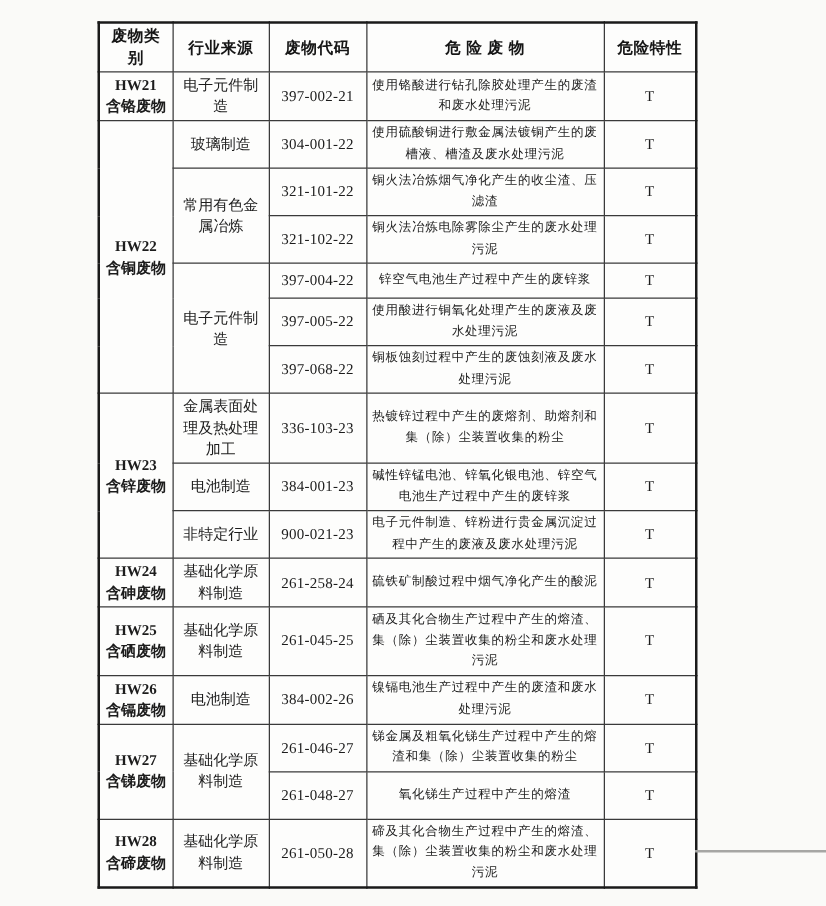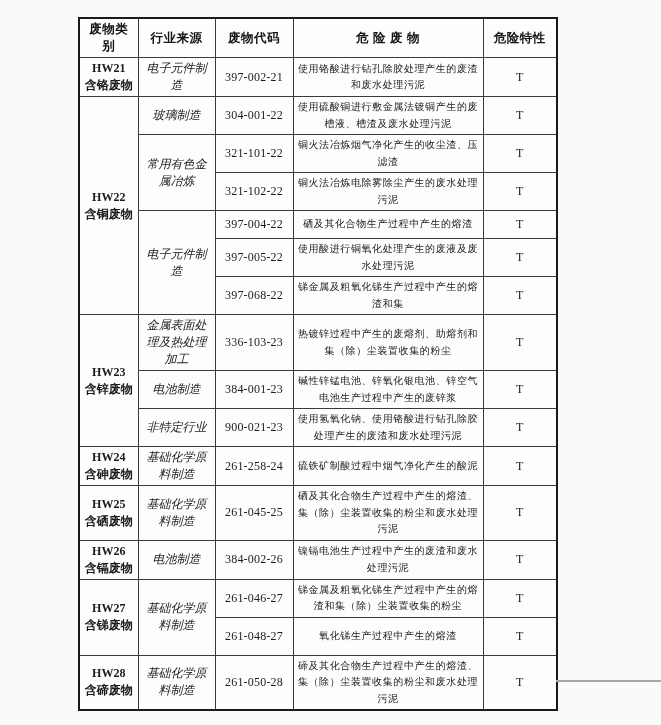--- a/index.html
+++ b/index.html
@@ -56,21 +56,20 @@
   }
   td.cat .cat-code,
   td.cat .cat-name {
     display: block;
     line-height: 17px;
     font-weight: bold;
   }
   td.industry {
     line-height: 17px;
     padding: 2px 5px;
-    font-style: italic;
   }
   td.code {
     font-size: 12px;
     letter-spacing: 0.2px;
   }
   td.waste {
     text-align: left;
     font-size: 10px;
     line-height: 16.5px;
     padding: 3px 5px 3px 7px;
@@ -143,33 +142,33 @@
 
       <tr class="rh-m">
         <td class="code">321-102-22</td>
         <td class="waste">铜火法冶炼电除雾除尘产生的废水处理污泥</td>
         <td class="haz">T</td>
       </tr>
 
       <tr class="rh-s">
         <td class="industry" rowspan="3">电子元件制造</td>
         <td class="code">397-004-22</td>
-        <td class="waste">硒及其化合物生产过程中产生的熔渣</td>
+        <td class="waste">锌空气电池生产过程中产生的废锌浆</td>
         <td class="haz">T</td>
       </tr>
 
       <tr class="rh-m">
         <td class="code">397-005-22</td>
         <td class="waste">使用酸进行铜氧化处理产生的废液及废水处理污泥</td>
         <td class="haz">T</td>
       </tr>
 
       <tr class="rh-m">
         <td class="code">397-068-22</td>
-        <td class="waste">锑金属及粗氧化锑生产过程中产生的熔渣和集</td>
+        <td class="waste">铜板蚀刻过程中产生的废蚀刻液及废水处理污泥</td>
         <td class="haz">T</td>
       </tr>
 
       <tr class="rh-l">
         <td class="cat" rowspan="3">
           <span class="cat-code">HW23</span>
           <span class="cat-name">含锌废物</span>
         </td>
         <td class="industry">金属表面处理及热处理加工</td>
         <td class="code">336-103-23</td>
@@ -180,21 +179,21 @@
       <tr class="rh-m">
         <td class="industry">电池制造</td>
         <td class="code">384-001-23</td>
         <td class="waste">碱性锌锰电池、锌氧化银电池、锌空气电池生产过程中产生的废锌浆</td>
         <td class="haz">T</td>
       </tr>
 
       <tr class="rh-m">
         <td class="industry">非特定行业</td>
         <td class="code">900-021-23</td>
-        <td class="waste">使用氢氧化钠、使用铬酸进行钻孔除胶处理产生的废渣和废水处理污泥</td>
+        <td class="waste">电子元件制造、锌粉进行贵金属沉淀过程中产生的废液及废水处理污泥</td>
         <td class="haz">T</td>
       </tr>
 
       <tr class="rh-m">
         <td class="cat">
           <span class="cat-code">HW24</span>
           <span class="cat-name">含砷废物</span>
         </td>
         <td class="industry">基础化学原料制造</td>
         <td class="code">261-258-24</td>

